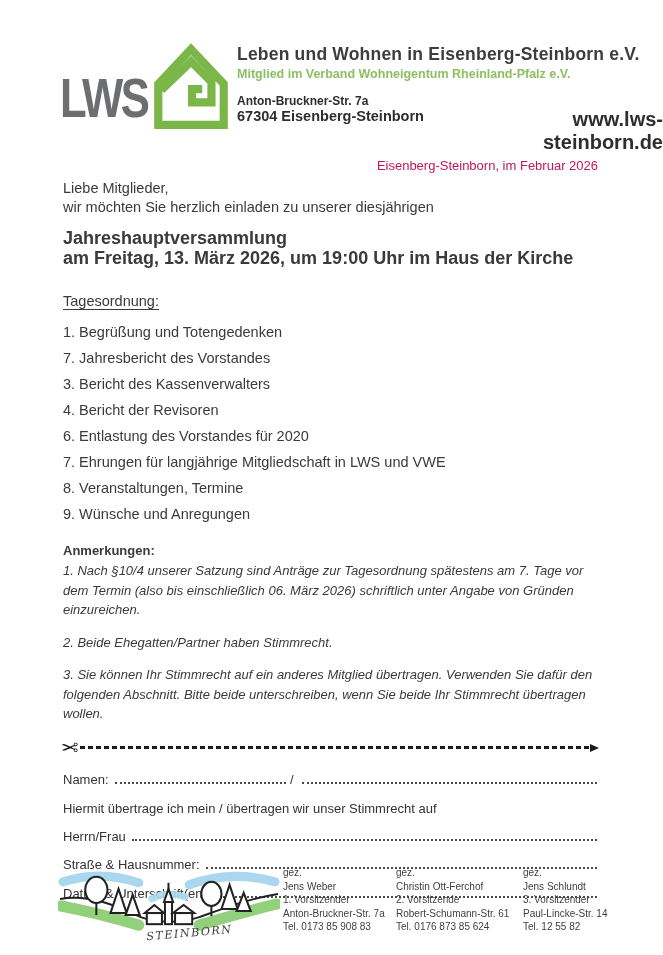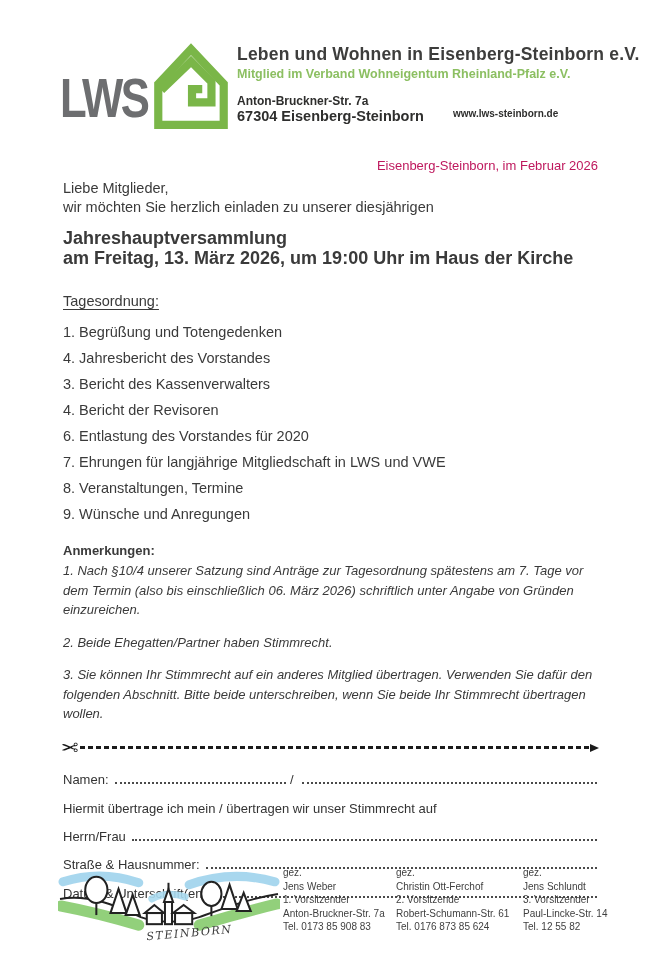--- a/index.html
+++ b/index.html
@@ -17,21 +17,21 @@
   .org-name {
     position:absolute; left:237px; top:44px;
     font-size:17.5px; font-weight:bold; color:#3d3d3c; letter-spacing:.2px; white-space:nowrap;
   }
   .membership {
     position:absolute; left:237px; top:67px;
     font-size:12.5px; font-weight:bold; color:#8cbf62; white-space:nowrap;
   }
   .addr1 { position:absolute; left:237px; top:94px;  font-size:12px;   font-weight:bold; color:#2e2e2d; }
   .addr2 { position:absolute; left:237px; top:108px; font-size:14.5px; font-weight:bold; color:#2e2e2d; }
-  .website { position:absolute; left:453px; top:108px; font-size:10px; font-weight:bold; color:#2e2e2d;text-align:right; }
+  .website { position:absolute; left:453px; top:108px; font-size:20px; font-weight:bold; color:#2e2e2d;text-align:right; }
   .dateline { position:absolute; right:65px; top:158px; font-size:13px; color:#be185d; }
 
   
   .content { position:absolute; left:63px; right:64px; top:179px; }
   .salutation p { margin:0; font-size:14.5px; line-height:19px; }
   .announcement { margin-top:11px; font-size:18px; font-weight:bold; line-height:20px; }
   .announcement p { margin:0; }
   .agenda-heading {
     margin-top:25px; font-size:14.5px; text-decoration:underline;
     text-underline-offset:3px; display:inline-block;
@@ -98,21 +98,21 @@
 
   <div class="announcement">
     <p>Jahreshauptversammlung</p>
     <p>am Freitag, 13. März 2026, um 19:00 Uhr im Haus der Kirche</p>
   </div>
 
   <div class="agenda-heading">Tagesordnung:</div>
 
   <div class="agenda-list">
     <div class="agenda-item">1. Begrüßung und Totengedenken</div>
-    <div class="agenda-item">4. Jahresbericht des Vorstandes</div>
+    <div class="agenda-item">7. Jahresbericht des Vorstandes</div>
     <div class="agenda-item">3. Bericht des Kassenverwalters</div>
     <div class="agenda-item">4. Bericht der Revisoren</div>
     <div class="agenda-item">6. Entlastung des Vorstandes für 2020</div>
     <div class="agenda-item">7. Ehrungen für langjährige Mitgliedschaft in LWS und VWE</div>
     <div class="agenda-item">8. Veranstaltungen, Termine</div>
     <div class="agenda-item">9. Wünsche und Anregungen</div>
   </div>
 
   <div class="notes">
     <p class="notes-heading">Anmerkungen:</p>

